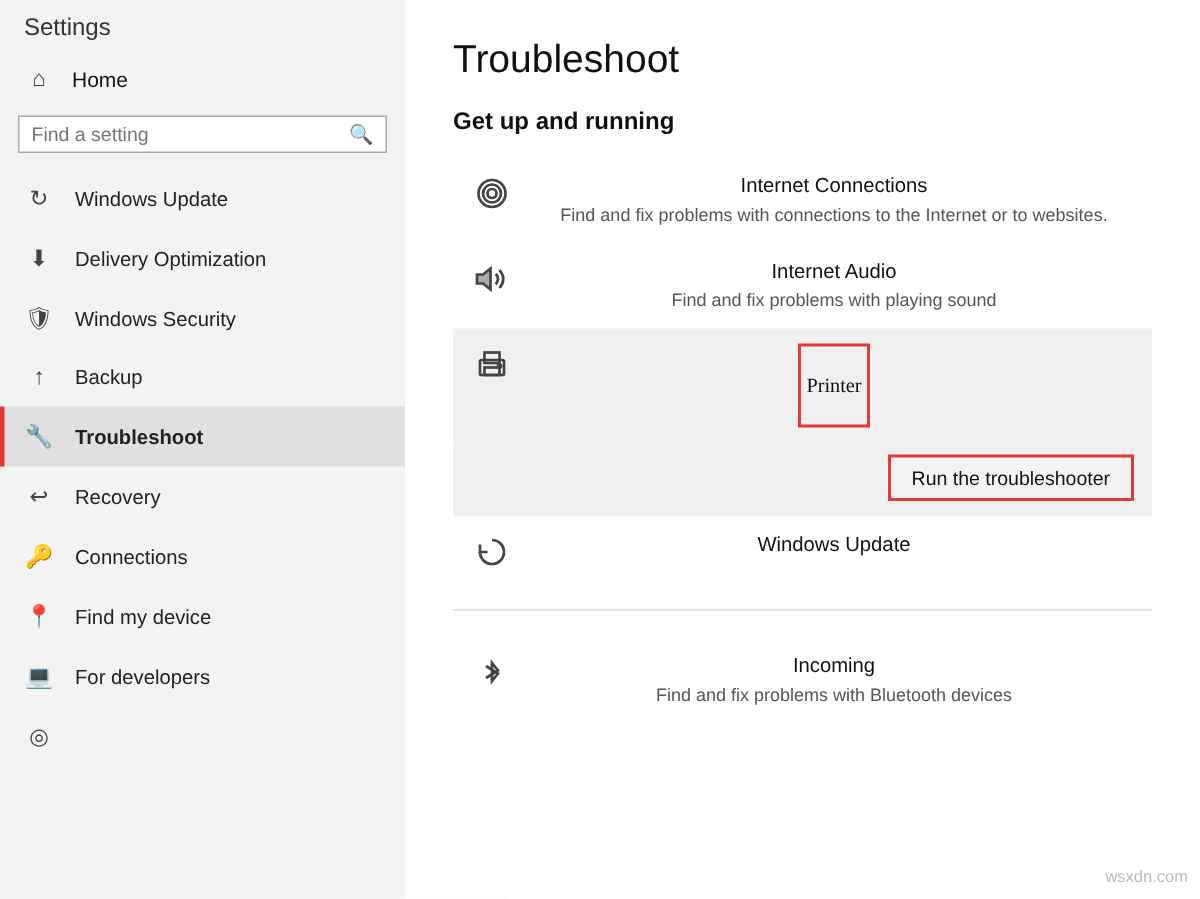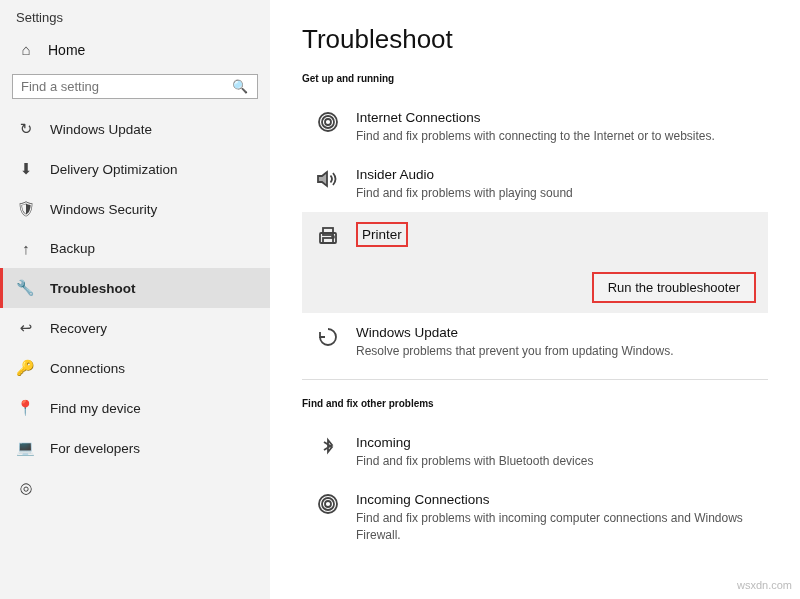--- a/index.html
+++ b/index.html
@@ -9,21 +9,21 @@
     .sidebar {
       width: 270px;
       min-width: 270px;
       background: #f3f3f3;
       height: 100%;
       overflow-y: auto;
       display: flex;
       flex-direction: column;
     }
     .sidebar-title {
-      font-size: 13px;
+      font-size: 16px;
       color: #333;
       padding: 10px 16px 6px 16px;
       font-weight: 400;
     }
     .sidebar-home {
       display: flex;
       align-items: center;
       padding: 10px 16px;
       cursor: pointer;
       font-size: 14px;
@@ -86,48 +86,50 @@
       overflow-y: auto;
       height: 100%;
     }
     .main-title {
       font-size: 26px;
       font-weight: 300;
       color: #111;
       margin-bottom: 18px;
     }
     .section-heading {
-      font-size: 10px;
+      font-size: 16px;
       font-weight: 600;
       color: #111;
       margin-bottom: 14px;
     }
     .troubleshoot-item {
       display: flex;
       align-items: flex-start;
       padding: 10px 12px;
       gap: 14px;
       cursor: pointer;
+      text-align: center;
     }
     .troubleshoot-item.highlighted {
       background: #f0f0f0;
       border: none;
     }
     .item-icon { font-size: 22px; color: #444; margin-top: 2px; min-width: 28px; text-align: center; }
     .item-info { flex: 1; }
     .item-name {
       font-size: 13.5px;
       font-weight: 500;
       color: #111;
     }
     .item-name.boxed {
       display: inline-block;
       border: 2px solid #e53935;
-      padding: 3px 4px;
-      color: #111;
+      padding: 18px 4px;
+      color: #111;
+      font-family: Liberation Serif, serif;
     }
     .item-desc {
       font-size: 12px;
       color: #555;
       margin-top: 2px;
       line-height: 1.4;
     }
     .run-btn-row {
       display: flex;
       justify-content: flex-end;
@@ -215,31 +217,31 @@
   <div class="section-heading">Get up and running</div>
   <div id="items1-container">
       <div class="troubleshoot-item">
       <div class="item-icon"><svg width="24" height="24" viewBox="0 0 24 24" fill="none" stroke="#444" stroke-width="1.8">
       <path d="M12 12 m-9,0 a9,9 0 1,1 18,0 a9,9 0 1,1 -18,0" fill="none"></path>
       <path d="M12 12 m-6,0 a6,6 0 1,1 12,0 a6,6 0 1,1 -12,0" fill="none"></path>
       <path d="M12 12 m-3,0 a3,3 0 1,1 6,0 a3,3 0 1,1 -6,0" fill="none"></path>
     </svg></div>
       <div class="item-info">
         <span class="item-name">Internet Connections</span>
-        <div class="item-desc">Find and fix problems with connecting to the Internet or to websites.</div>
+        <div class="item-desc">Find and fix problems with connections to the Internet or to websites.</div>
       </div>
     </div>
       <div class="troubleshoot-item">
       <div class="item-icon"><svg width="24" height="24" viewBox="0 0 24 24" fill="none" stroke="#444" stroke-width="1.8">
       <polygon points="11,5 6,9 2,9 2,15 6,15 11,19" fill="#aaa" stroke="#444"></polygon>
       <path d="M14.5,8.5 q3,3.5 0,7" stroke="#444" fill="none"></path>
       <path d="M17,6 q5,6 0,12" stroke="#444" fill="none"></path>
     </svg></div>
       <div class="item-info">
-        <span class="item-name">Insider Audio</span>
+        <span class="item-name">Internet Audio</span>
         <div class="item-desc">Find and fix problems with playing sound</div>
       </div>
     </div>
       <div class="troubleshoot-item highlighted">
       <div class="item-icon"><svg width="24" height="24" viewBox="0 0 24 24" fill="none" stroke="#444" stroke-width="1.8">
       <rect x="4" y="9" width="16" height="10" rx="1" fill="none" stroke="#444"></rect>
       <rect x="7" y="4" width="10" height="7" fill="none" stroke="#444"></rect>
       <rect x="7" y="14" width="10" height="5" fill="none" stroke="#444"></rect>
       <circle cx="17" cy="13" r="1" fill="#444"></circle>
     </svg></div>
@@ -250,44 +252,31 @@
       <div class="run-btn-row">
         <button class="run-btn">Run the troubleshooter</button>
       </div>
       <div class="troubleshoot-item">
       <div class="item-icon"><svg width="24" height="24" viewBox="0 0 24 24" fill="none" stroke="#444" stroke-width="1.8">
       <path d="M4,12 a8,8 0 1,0 8,-8"></path>
       <polyline points="4,7 4,12 9,12"></polyline>
     </svg></div>
       <div class="item-info">
         <span class="item-name">Windows Update</span>
-        <div class="item-desc">Resolve problems that prevent you from updating Windows.</div>
       </div>
     </div>
     </div>
   <div class="divider"></div>
   <div class="section-gap"></div>
-  <div class="section-heading">Find and fix other problems</div>
   <div id="items2-container">
       <div class="troubleshoot-item">
       <div class="item-icon"><svg width="24" height="24" viewBox="0 0 24 24" fill="none" stroke="#444" stroke-width="1.8">
       <polyline points="8,7 16,12 12,17 12,5 16,10 8,15"></polyline>
     </svg></div>
       <div class="item-info">
         <span class="item-name">Incoming</span>
         <div class="item-desc">Find and fix problems with Bluetooth devices</div>
       </div>
     </div>
-      <div class="troubleshoot-item">
-      <div class="item-icon"><svg width="24" height="24" viewBox="0 0 24 24" fill="none" stroke="#444" stroke-width="1.8">
-      <path d="M12 12 m-9,0 a9,9 0 1,1 18,0 a9,9 0 1,1 -18,0" fill="none"></path>
-      <path d="M12 12 m-6,0 a6,6 0 1,1 12,0 a6,6 0 1,1 -12,0" fill="none"></path>
-      <path d="M12 12 m-3,0 a3,3 0 1,1 6,0 a3,3 0 1,1 -6,0" fill="none"></path>
-    </svg></div>
-      <div class="item-info">
-        <span class="item-name">Incoming Connections</span>
-        <div class="item-desc">Find and fix problems with incoming computer connections and Windows Firewall.</div>
-      </div>
-    </div>
     </div>
 </div>
 
 <div class="watermark">wsxdn.com</div>
 
 </body></html>

